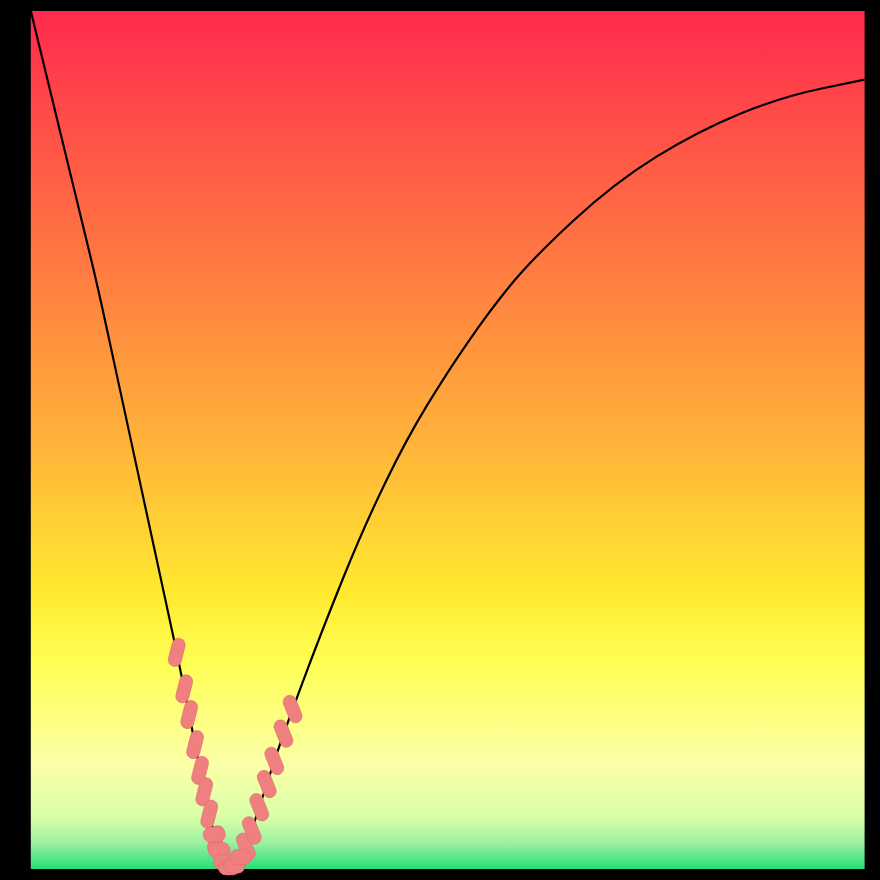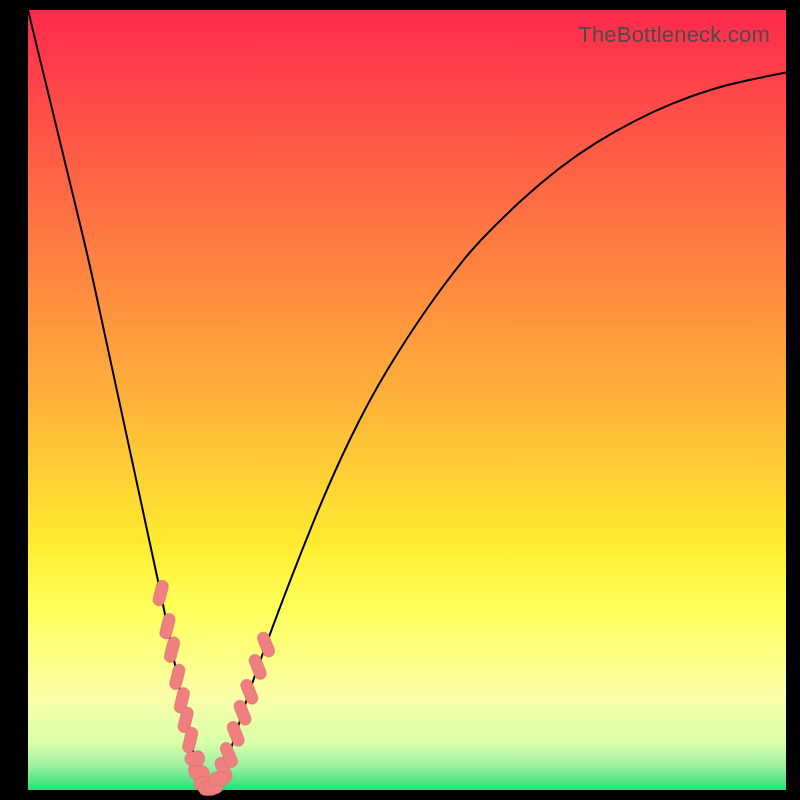--- a/index.html
+++ b/index.html
@@ -55,21 +55,20 @@
   .marker {
     fill: #f08080;
     stroke: #d86c6c;
     stroke-width: 0.5;
   }
 </style>
 </head>
 <body>
 
 <div class="frame" style="--c0: #ff2a4d; --c1: #ffb23a; --c2: #ffea30; --c3: #ffff55; --c4: #fbffa8; --c5: #d8ffa8; --c6: #9cf0a0; --c7: #24e076;">
-  <div class="watermark">TheBottleneck.com</div>
   <svg class="curve" viewBox="0 0 758 780" preserveAspectRatio="none">
     <path id="curve-path" d="M 0 0 Q 0 0 7.58 31.19999999999999 Q 15.16 62.39999999999998 22.740000000000002 93.60000000000002 Q 30.32 124.80000000000007 37.9 156.00000000000006 Q 45.48 187.20000000000005 53.06 218.39999999999998 Q 60.64 249.5999999999999 68.22 284.69999999999993 Q 75.8 319.8 83.38 354.9 Q 90.96 390 98.53999999999999 425.1 Q 106.12 460.20000000000005 113.7 495.3 Q 121.28 530.4 128.86 565.5 Q 136.44 600.6 144.01999999999998 639.6 Q 151.6 678.6 155.39 698.1 Q 159.18 717.6 162.97 733.2 Q 166.76 748.8 170.55 760.5 Q 174.34 772.2 178.13 776.1 Q 181.92 780 185.70999999999998 776.1 Q 189.5 772.2 193.29000000000002 764.4000000000001 Q 197.08 756.6 204.66000000000003 733.2 Q 212.24 709.8 219.82 686.4 Q 227.4 663 246.35000000000002 612.3 Q 265.3 561.5999999999999 284.25 514.8 Q 303.2 468 322.15 429 Q 341.1 390 360.05 358.8 Q 379 327.6 397.95000000000005 300.3 Q 416.90000000000003 273 435.85 249.60000000000002 Q 454.8 226.20000000000005 492.70000000000005 191.10000000000002 Q 530.6 156 568.5 132.60000000000002 Q 606.4 109.20000000000005 644.3 93.60000000000002 Q 682.2 78 720.1 70.19999999999999 T 758 62.39999999999998"></path>
     <g id="markers">
         <rect x="126.65" y="570.05" width="12" height="26" rx="6" ry="6" class="marker" transform="rotate(14 132.65 583.05)"></rect>
         <rect x="133.472" y="603.1999999999999" width="12" height="26" rx="6" ry="6" class="marker" transform="rotate(14 139.472 616.1999999999999)"></rect>
         <rect x="138.02" y="626.6" width="12" height="26" rx="6" ry="6" class="marker" transform="rotate(14 144.02 639.6)"></rect>
         <rect x="143.326" y="653.9" width="12" height="26" rx="6" ry="6" class="marker" transform="rotate(14 149.326 666.9)"></rect>
         <rect x="147.87400000000002" y="677.3000000000001" width="12" height="26" rx="6" ry="6" class="marker" transform="rotate(14 153.87400000000002 690.3000000000001)"></rect>
         <rect x="151.66400000000002" y="696.8000000000001" width="12" height="26" rx="6" ry="6" class="marker" transform="rotate(14 157.66400000000002 709.8000000000001)"></rect>
         <rect x="156.212" y="717.0799999999999" width="12" height="26" rx="6" ry="6" class="marker" transform="rotate(14 162.212 730.0799999999999)"></rect>

